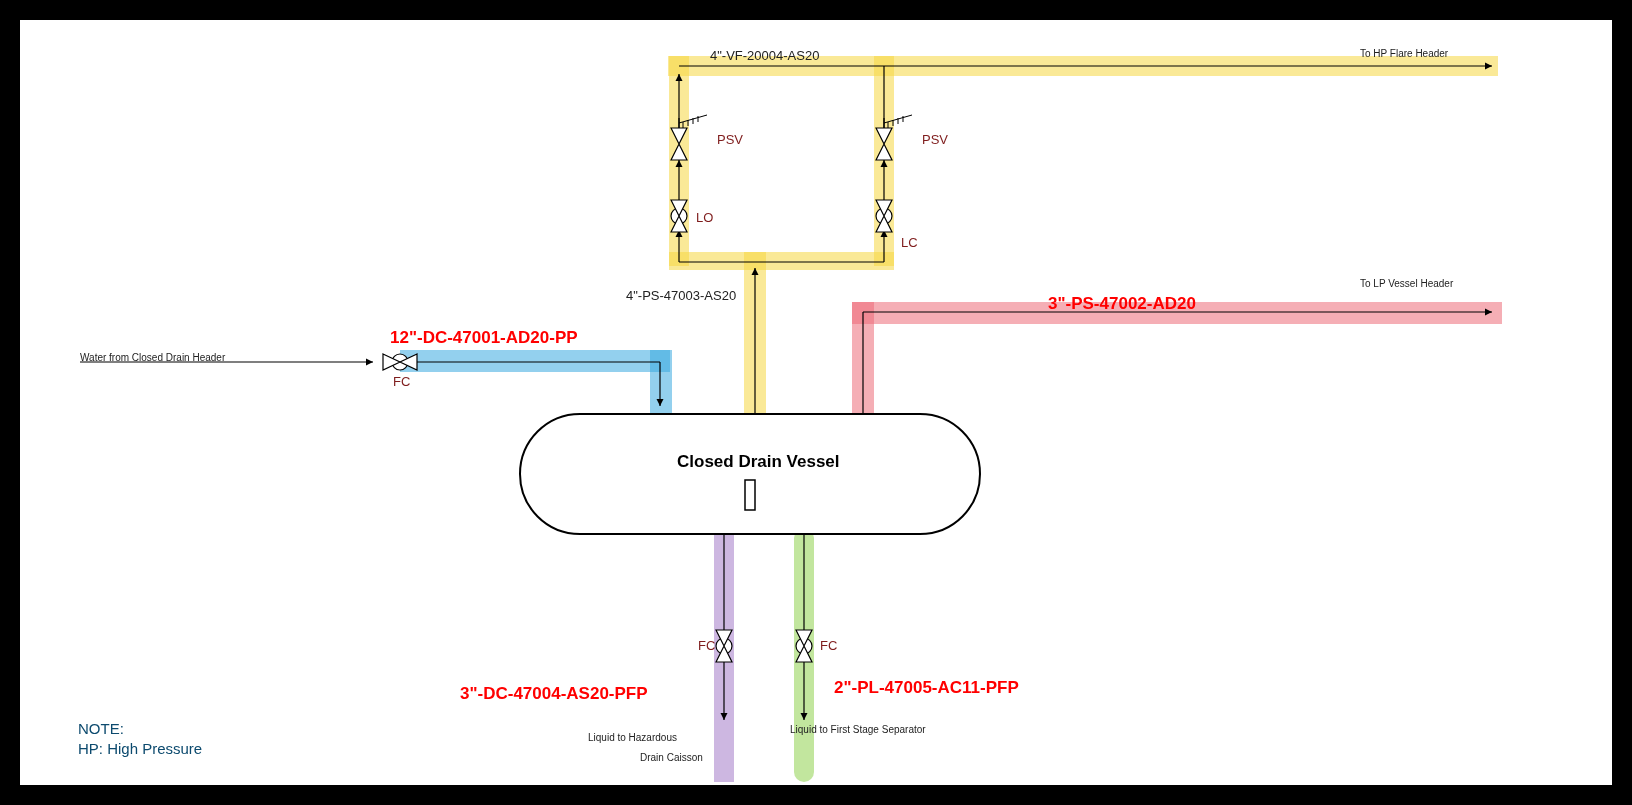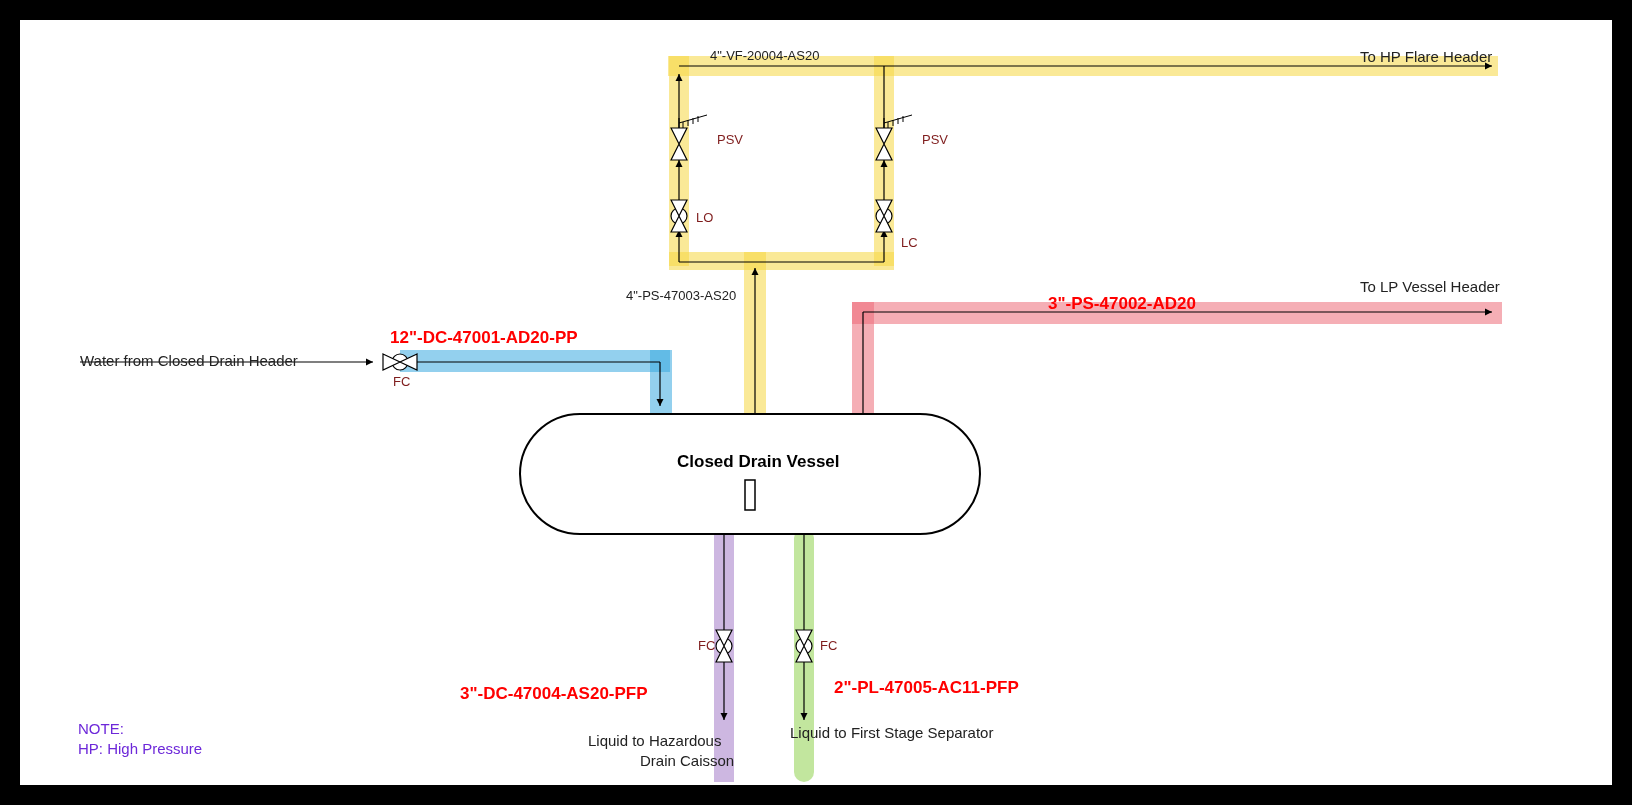--- a/index.html
+++ b/index.html
@@ -17,21 +17,21 @@
   .canvas {
     position: absolute;
     left: 20px;
     top: 20px;
     width: 1592px;
     height: 765px;
     background: #fff;
   }
   .label {
     position: absolute;
-    font-size: 15px;
+    font-size: 10px;
     color: #222;
     white-space: nowrap;
   }
   .line-label-red {
     position: absolute;
     font-size: 17px;
     font-weight: bold;
     color: #ff0000;
     white-space: nowrap;
   }
@@ -44,21 +44,21 @@
   }
   .valve-label {
     position: absolute;
     font-size: 13px;
     color: #7f1d1d;
     white-space: nowrap;
   }
   .note {
     position: absolute;
     font-size: 15px;
-    color: #6d28d9;
+    color: #0c4a6e;
     white-space: nowrap;
   }
   .hl {
     position: absolute;
     opacity: 0.55;
   }
   svg.diagram {
     position: absolute;
     left: 0;
     top: 0;

